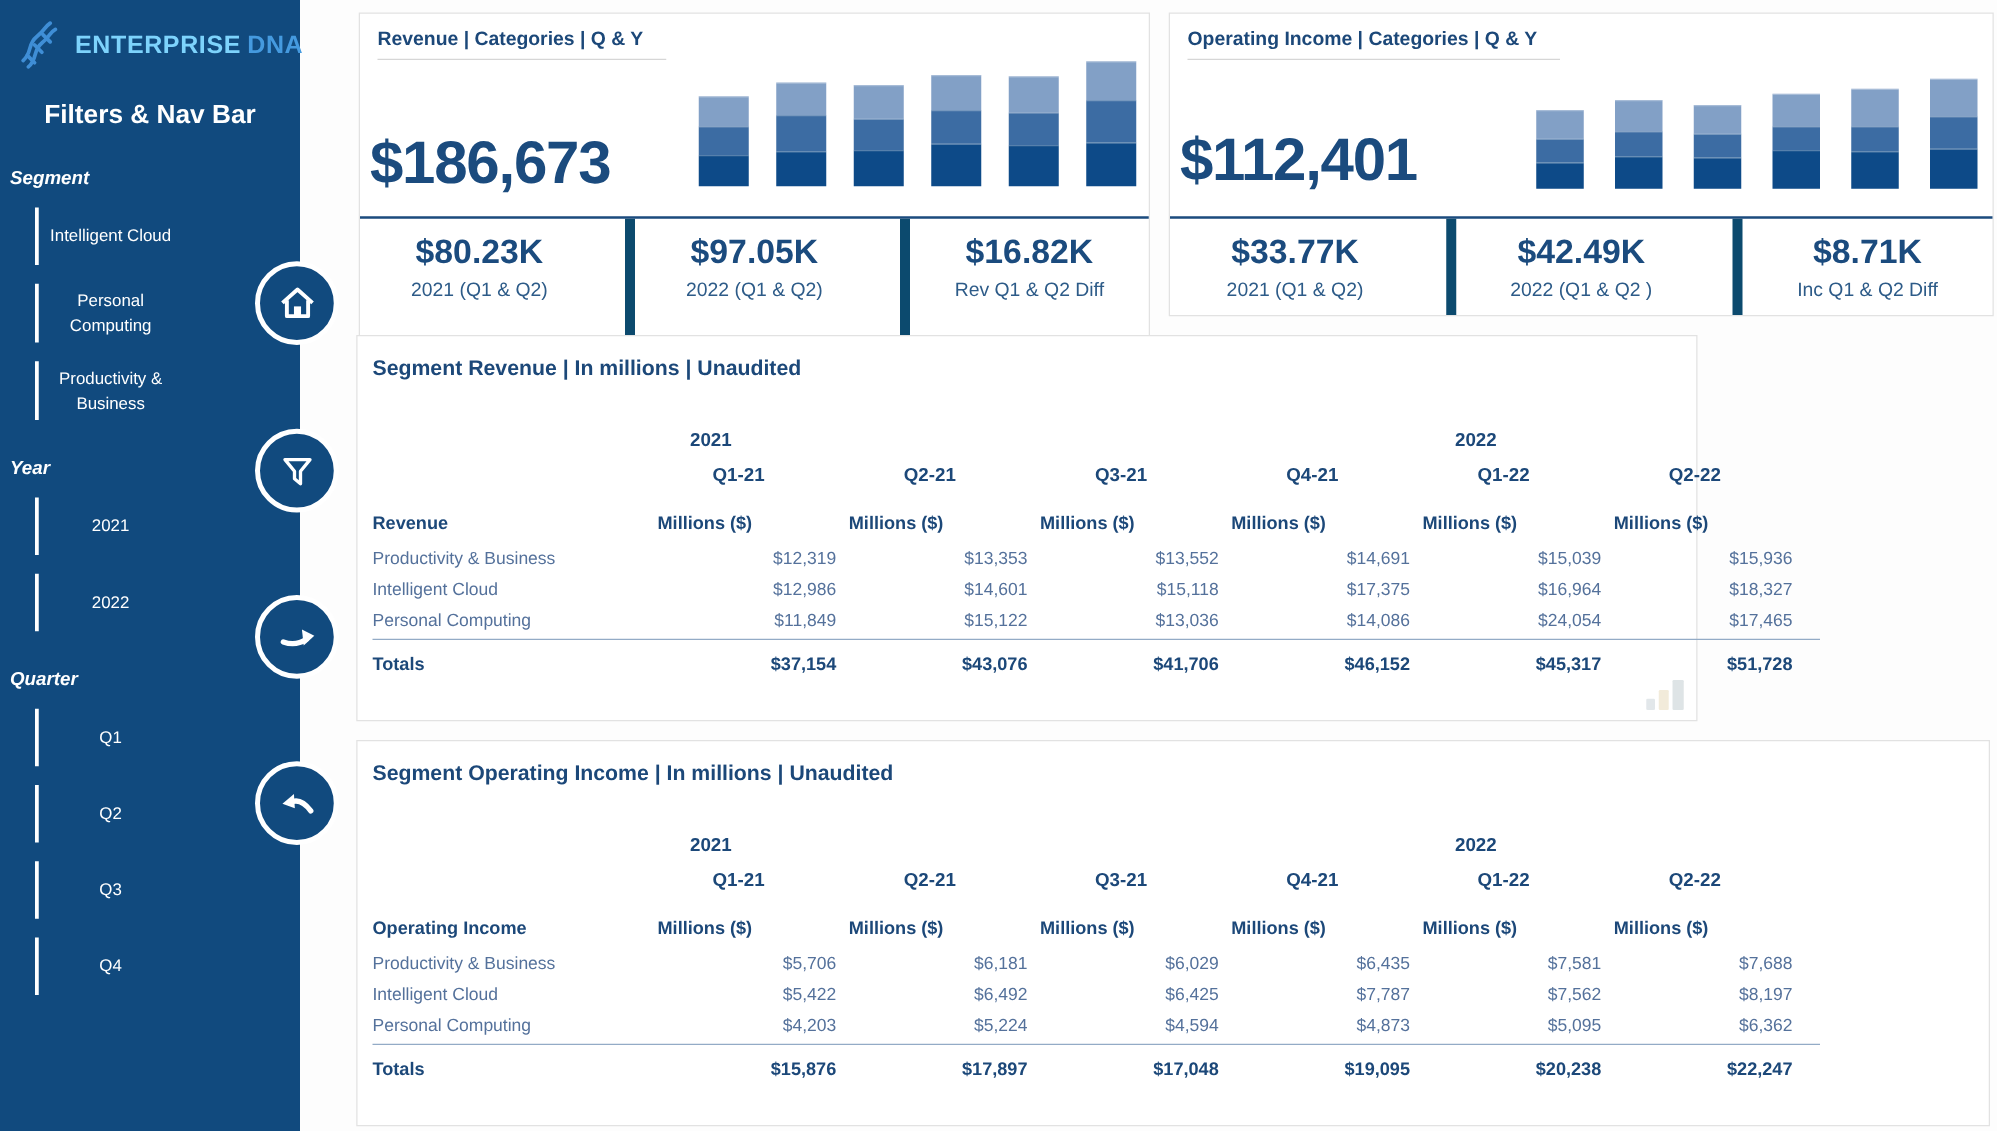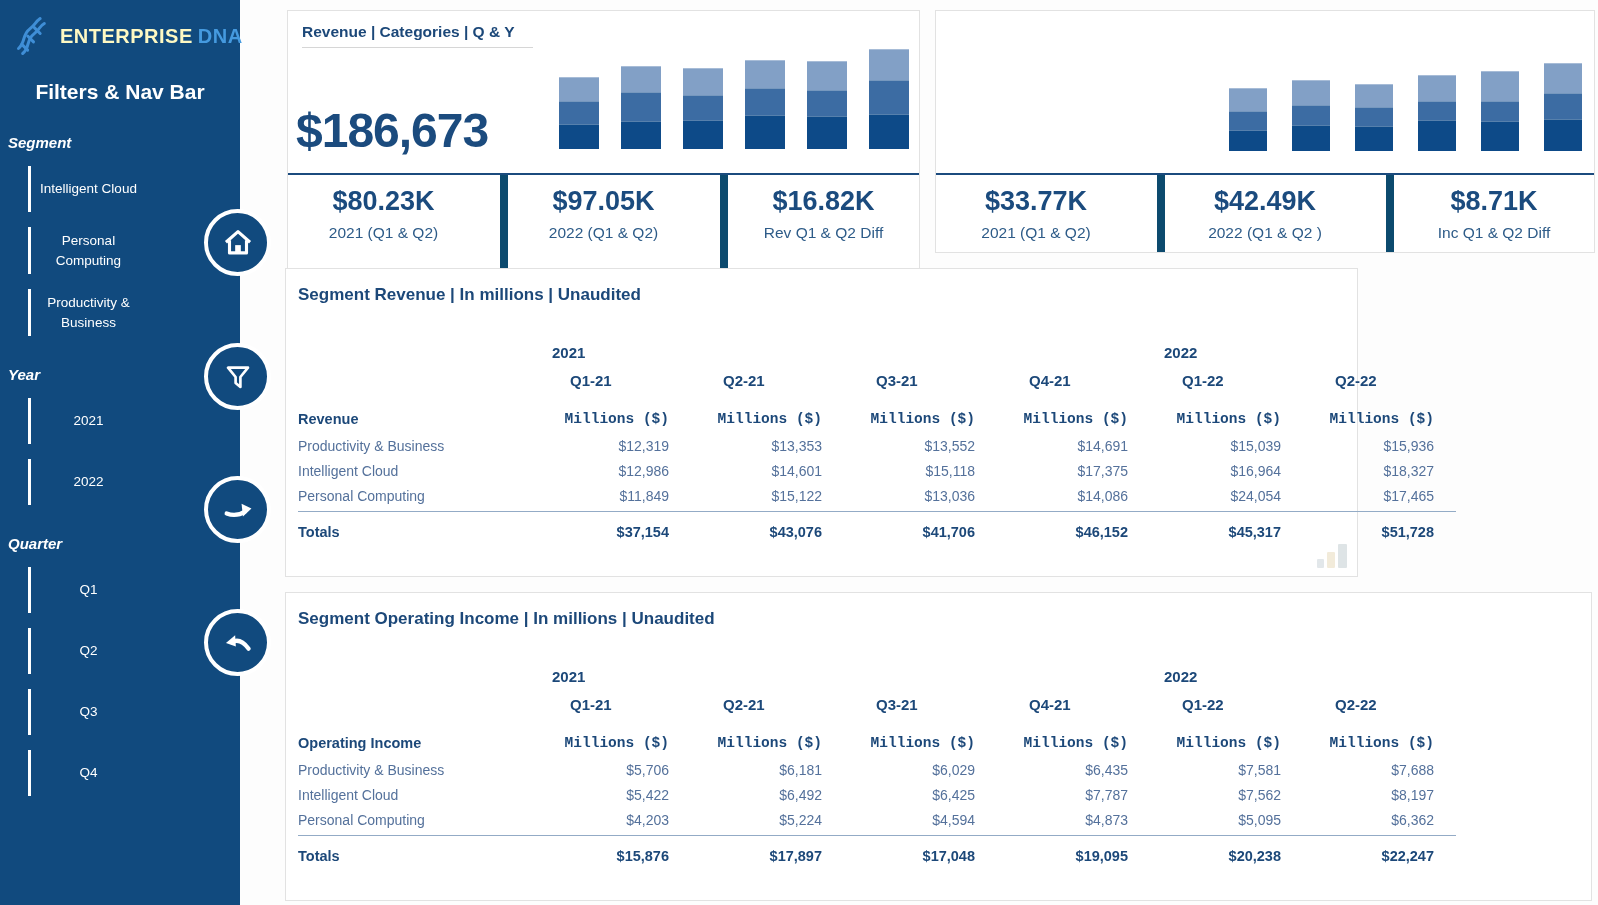--- a/index.html
+++ b/index.html
@@ -6,21 +6,21 @@
   html,body { width:1598px; height:905px; overflow:hidden; background:#ffffff;
               font-family:"Liberation Sans", sans-serif; }
   .root { position:relative; width:1598px; height:905px; background:#fdfdfd; }
 
   
   .sidebar { position:absolute; left:0; top:0; width:240px; height:905px;
              background:#114a7e; color:#fff; z-index:1; }
   .logo-row { display:flex; align-items:center; gap:8px; padding:16px 6px 0 10px; }
   .logo-row svg { flex:0 0 auto; }
   .brand { font-size:20px; font-weight:700; letter-spacing:.5px; white-space:nowrap; }
-  .brand .b1 { color:#fef9c3;margin-top:43px; }
+  .brand .b1 { color:#7dd3fc;margin-top:43px; }
   .brand .b2 { color:#459adf; margin-left:5px; }
   .sb-title { text-align:center; font-size:21px; font-weight:700; margin-top:24px; }
   .section-label { font-style:italic; font-weight:700; font-size:15px; padding-left:8px; margin-top:30px; }
   .filter-item { margin:15px 0 0 28px; width:118px; min-height:46px;
                  border-left:3px solid #ffffff; display:flex; align-items:center;
                  justify-content:center; text-align:center; font-size:13.5px;
                  line-height:1.45; color:#fff; cursor:pointer; padding:4px 6px; }
 
   
   .nav-circle { position:absolute; left:204px; width:67px; height:67px; border-radius:50%;
@@ -64,21 +64,21 @@
 
   
   .table-title { margin:16px 0 0 12px; font-size:17px; font-weight:700; color:#1c4879; }
   .fin-table { width:1158px; margin-left:12px; color:#1c4879; }
   .trow { display:grid; grid-template-columns:228px repeat(6,153px); align-items:center; }
   .t-year    { margin-top:34px; height:26px; font-size:15px; font-weight:700; }
   .t-year .ycell { padding-left:26px; }
   .t-quarter { height:30px; font-size:15px; font-weight:700; }
   .t-quarter .qcell { padding-left:44px; }
   .t-head { height:38px; font-size:14.5px; font-weight:700; align-items:end; padding-bottom:6px; }
-  .t-head .num { text-align:right; padding-right:10px;font-family:Liberation Mono, monospace; }
+  .t-head .num { text-align:left; padding-right:10px; }
   .t-row { height:25px; font-size:14px; color:#54719b; cursor:pointer; }
   .t-row .num { text-align:right; padding-right:10px; }
   .t-totals { margin-top:3px; border-top:1px solid #93abc6; padding-top:6px; height:34px;
               font-size:14.5px; font-weight:700; cursor:pointer; }
   .t-totals .num { text-align:right; padding-right:10px; }
 
   .watermark { position:absolute; right:10px; bottom:8px; display:flex; align-items:flex-end;
                gap:3px; opacity:.55; }
   .watermark i { display:block; border-radius:1px; }
   .wm1 { width:7px; height:9px;  background:#ccd5da; }
@@ -198,20 +198,24 @@
         <div class="kpi-label">2022 (Q1 &amp; Q2)</div>
       </div>
       <div class="kpi">
         <div class="kpi-value">$16.82K</div>
         <div class="kpi-label">Rev Q1 &amp; Q2 Diff</div>
       </div>
     </div>
   </section>
 
   <section class="card card-opinc">
+    <div class="card-title">
+      <span>Operating Income | Categories | Q &amp; Y</span>
+    </div>
+    <div class="big-number">$112,401</div>
     <div class="mini-chart" id="chart-opinc">
         <div class="bar" style="height: 71.3624%;">
           <div class="seg" style="height: 34.1522%; background: rgb(13, 74, 136);"></div>
           <div class="seg" style="height: 29.9068%; background: rgb(60, 108, 163);"></div>
           <div class="seg" style="height: 35.941%; background: rgb(130, 160, 198);"></div>
         </div>
         <div class="bar" style="height: 80.4468%;">
           <div class="seg" style="height: 36.2742%; background: rgb(13, 74, 136);"></div>
           <div class="seg" style="height: 29.1892%; background: rgb(60, 108, 163);"></div>
           <div class="seg" style="height: 34.5365%; background: rgb(130, 160, 198);"></div>

